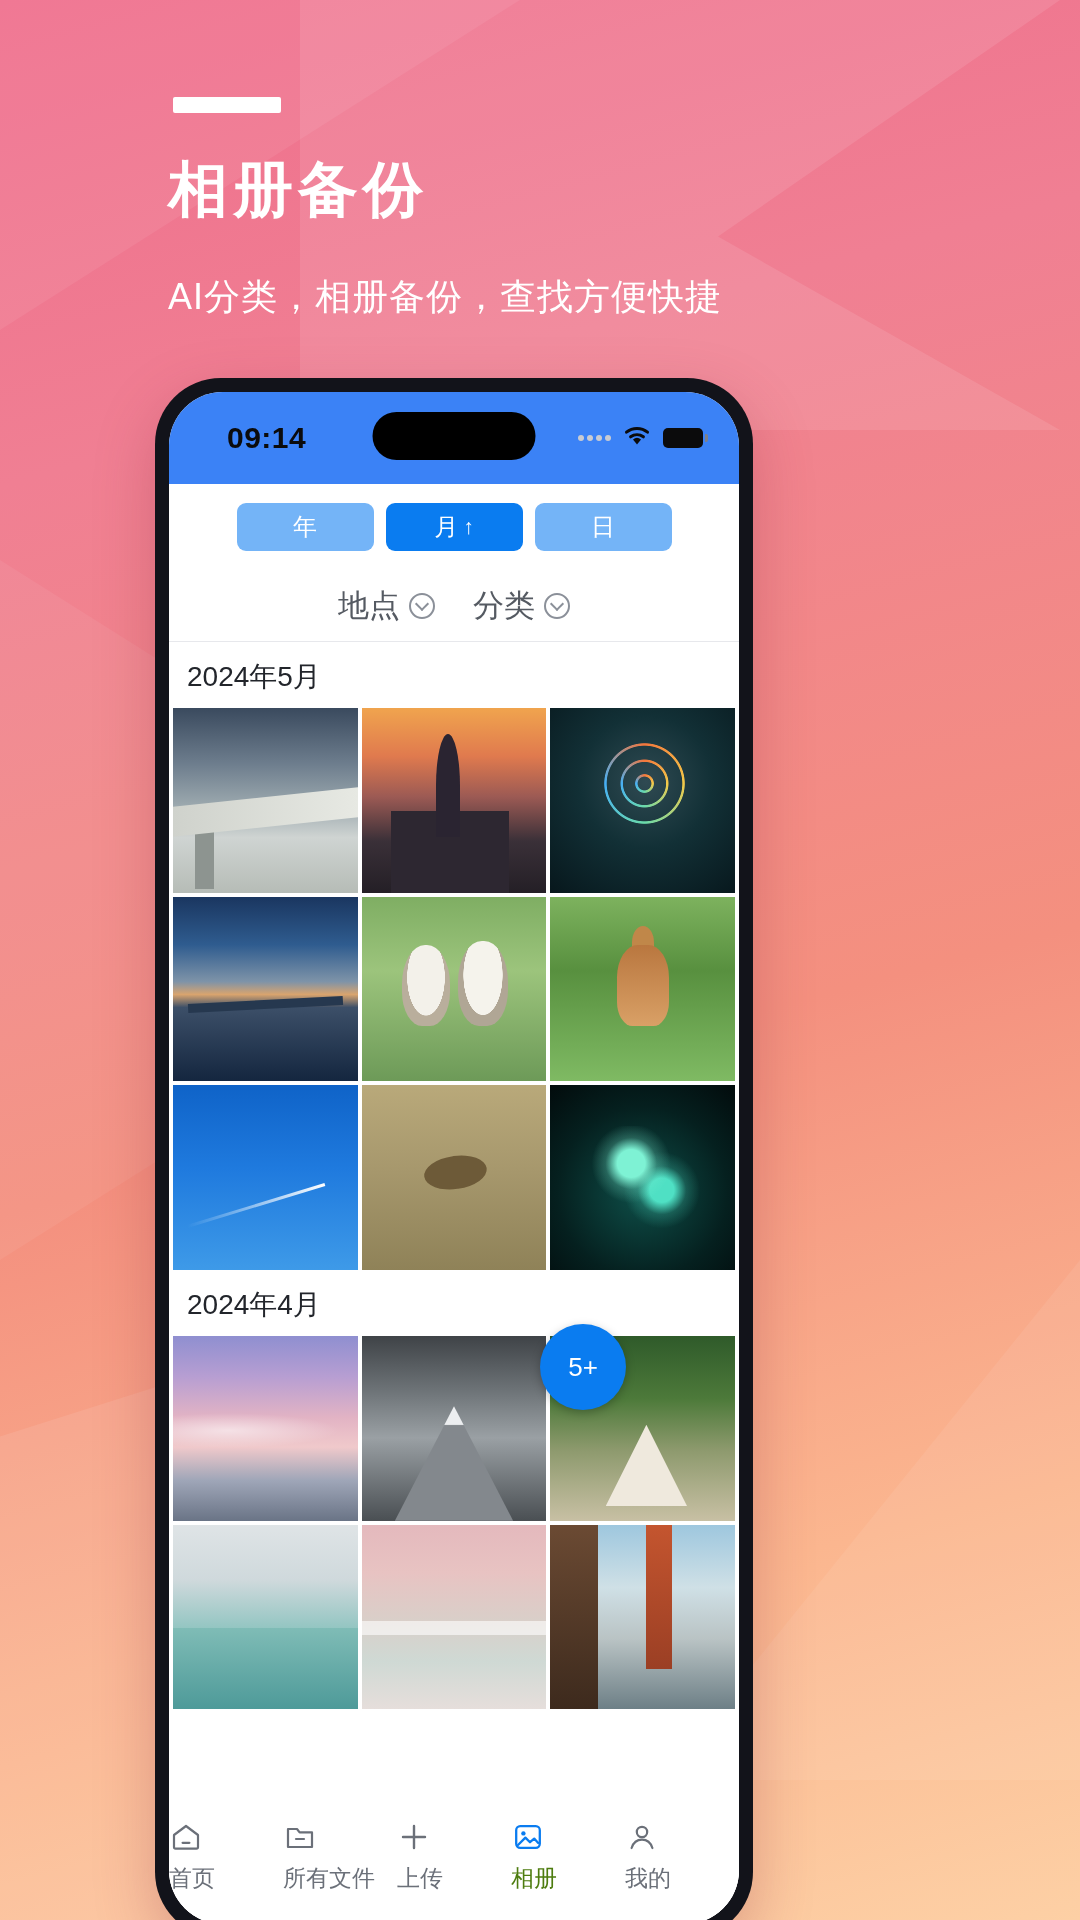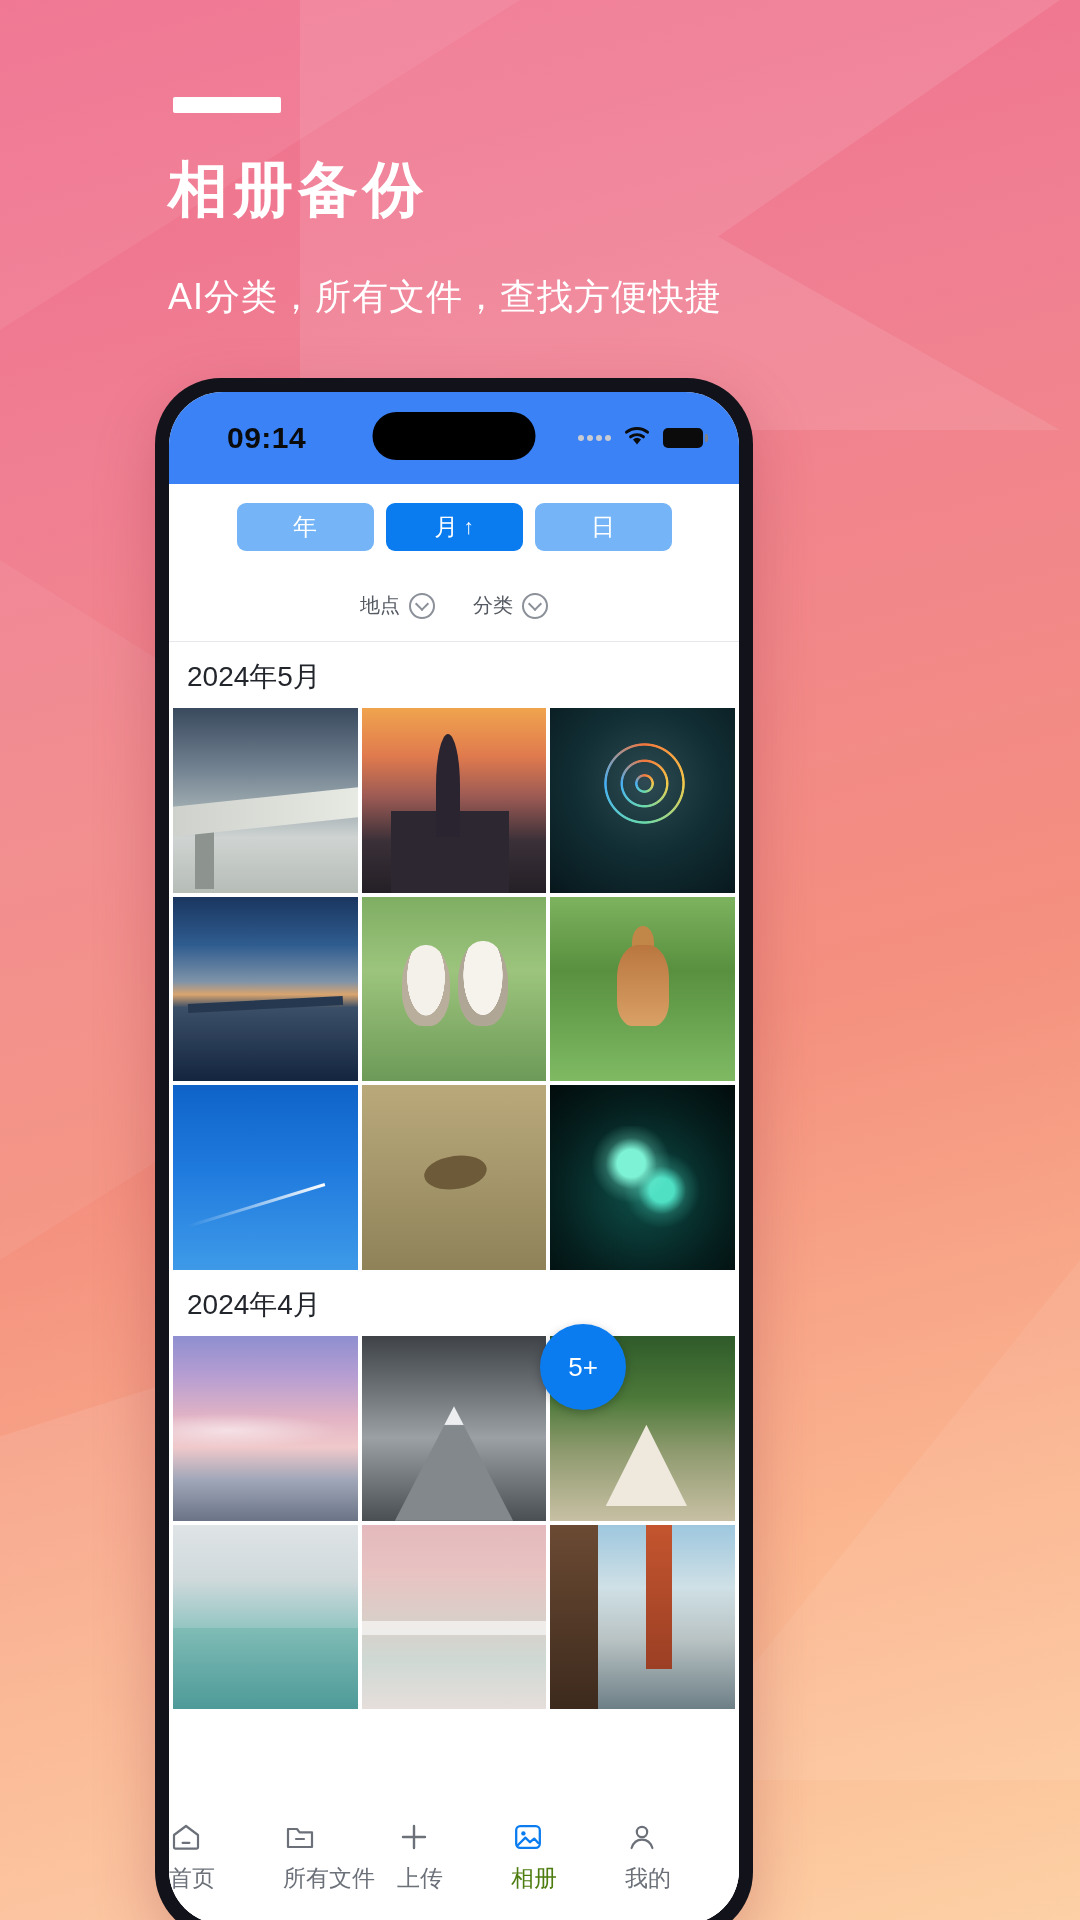--- a/index.html
+++ b/index.html
@@ -117,21 +117,21 @@
   .seg .arw { font-size:21px; margin-left:5px; }
 
   
   #filterrow {
     height:72px; background:#fff;
     border-bottom:1px solid #e7e8ec;
     display:flex; align-items:center; justify-content:center; gap:38px;
   }
   .filt {
     display:flex; align-items:center; gap:9px;
-    font-size:20px; color:#555a62; cursor:pointer;
+    font-size:31px; color:#555a62; cursor:pointer;
   }
   .chev {
     width:26px; height:26px; border-radius:50%;
     border:2px solid #8b9099; position:relative; display:inline-block;
   }
   .chev:after {
     content:""; position:absolute; left:50%; top:44%;
     width:8px; height:8px;
     border-right:2px solid #8b9099; border-bottom:2px solid #8b9099;
     transform:translate(-50%,-50%) rotate(45deg);
@@ -277,21 +277,21 @@
   <div class="tri1"></div>
   <div class="tri2"></div>
   <div class="tri3"></div>
   <div class="tri4"></div>
   <div class="tri5"></div>
 </div>
 
 <div id="header">
   <div class="rule"></div>
   <div class="h-title">相册备份</div>
-  <div class="h-sub">AI分类，所有文件，查找方便快捷</div>
+  <div class="h-sub">AI分类，相册备份，查找方便快捷</div>
 </div>
 
 <div id="phone">
   <div id="screen">
 
     <div id="statusbar">
       <div class="sb-time">09:14</div>
       <div class="sb-island"></div>
       <div class="sb-right">
         <span class="sb-dots">

